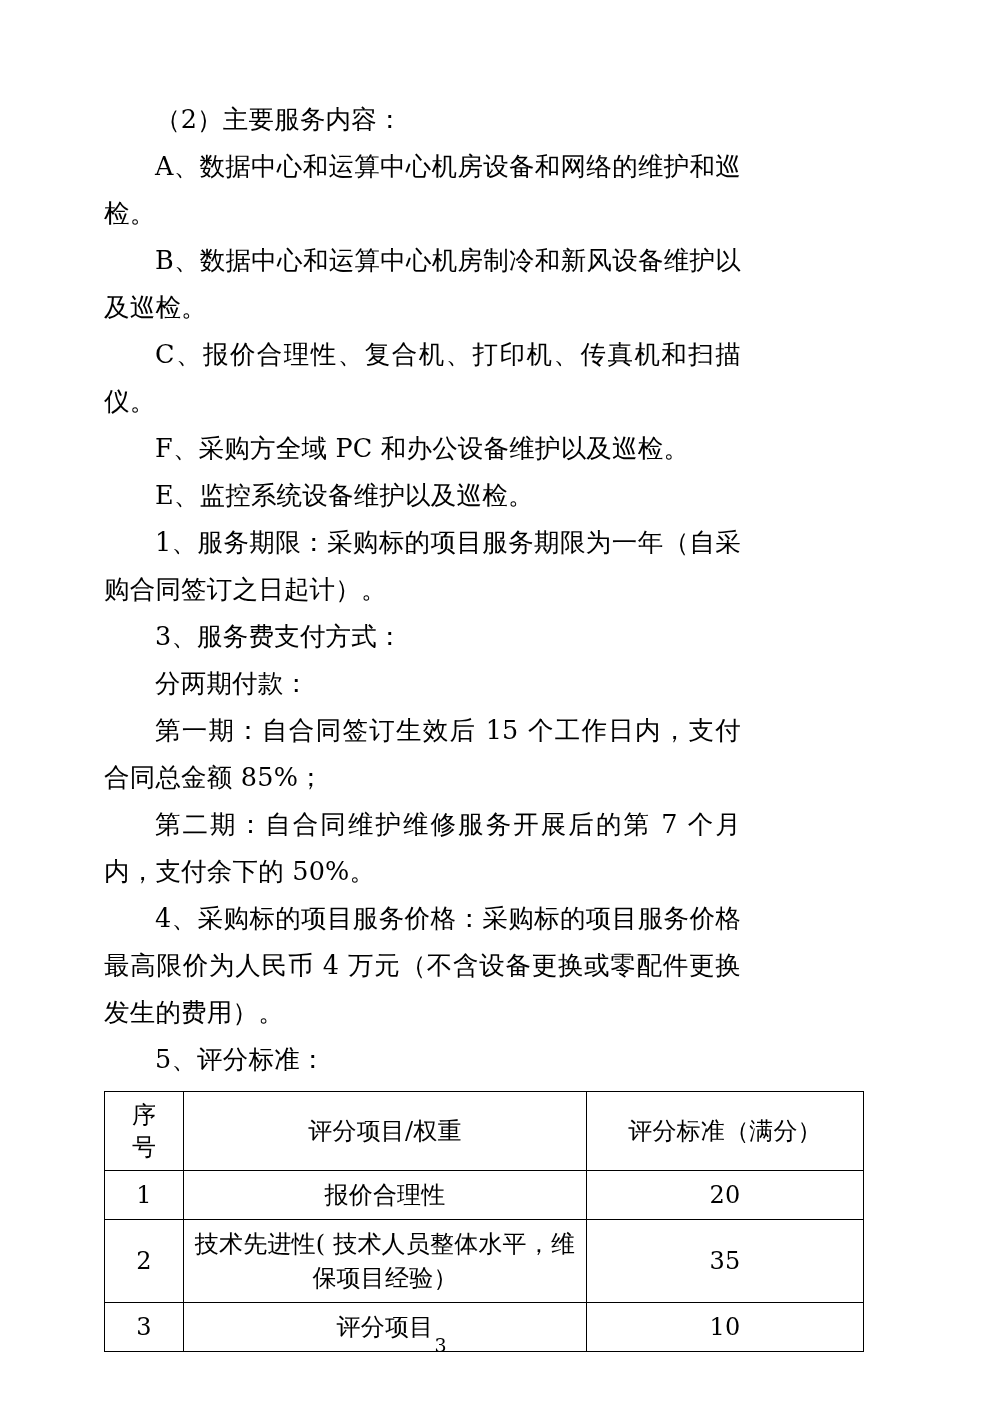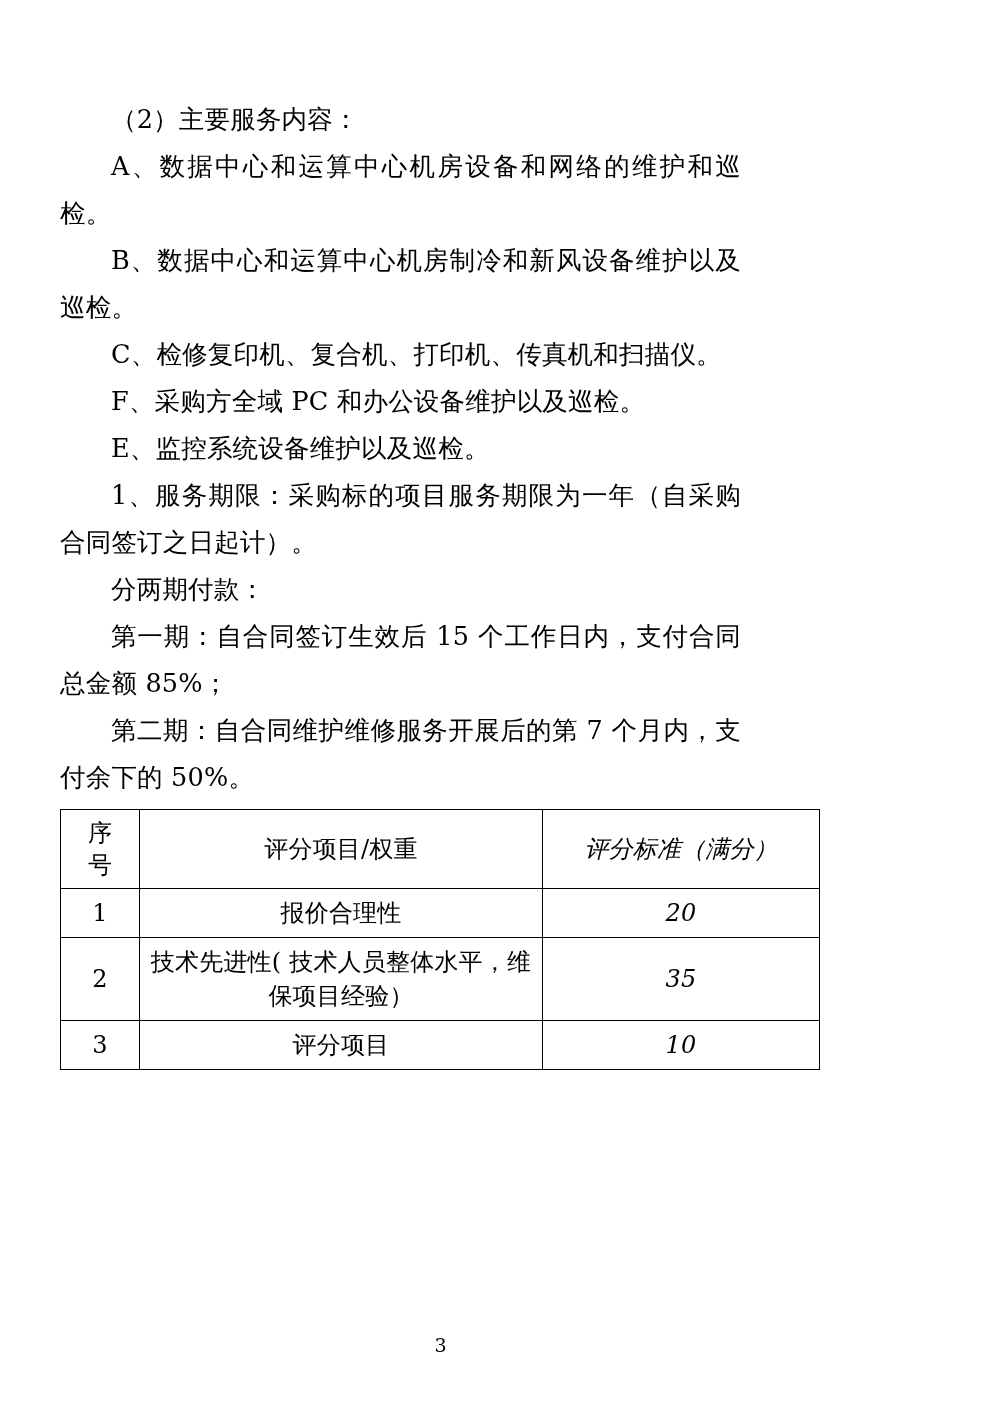--- a/index.html
+++ b/index.html
@@ -13,21 +13,21 @@
     position: relative;
     font-family: "DejaVu Serif", "Liberation Serif", serif;
     color: #000000;
   }
   .page {
     position: absolute;
     top: 0; left: 0;
     width: 881px;
     height: 1414px;
     box-sizing: border-box;
-    padding: 96px 140px 60px 60px;
+    padding: 96px 140px 60px 104px;
   }
   .body-text {
     font-size: 25.5px;
     line-height: 47px;
     text-align: justify;
     letter-spacing: 0.2px;
   }
   p.para {
     margin: 0;
     text-indent: 2em;
@@ -48,21 +48,20 @@
     font-family: "DejaVu Serif", "Liberation Serif", serif;
   }
   table.score-table td.col-no {
     width: 66px;
   }
   table.score-table td.col-item {
     width: 390px;
   }
   table.score-table td.col-std {
     width: 264px;
-    font-style: italic;
   }
   td.head-no span {
     display: block;
     line-height: 32px;
   }
   .page-number {
     position: absolute;
     left: 0;
     right: 0;
     bottom: 58px;
@@ -73,27 +72,30 @@
 </style>
 </head>
 <body>
 
 <div class="page">
   <div class="body-text">
 
     <p class="para">（2）主要服务内容：</p>
     <p class="para">A、数据中心和运算中心机房设备和网络的维护和巡检。</p>
     <p class="para">B、数据中心和运算中心机房制冷和新风设备维护以及巡检。</p>
-    <p class="para">C、检修复印机、复合机、打印机、传真机和扫描仪。</p>
+    <p class="para">C、报价合理性、复合机、打印机、传真机和扫描仪。</p>
     <p class="para">F、采购方全域 PC 和办公设备维护以及巡检。</p>
     <p class="para">E、监控系统设备维护以及巡检。</p>
     <p class="para">1、服务期限：采购标的项目服务期限为一年（自采购合同签订之日起计）。</p>
+    <p class="para">3、服务费支付方式：</p>
     <p class="para">分两期付款：</p>
     <p class="para">第一期：自合同签订生效后 15 个工作日内，支付合同总金额 85%；</p>
     <p class="para">第二期：自合同维护维修服务开展后的第 7 个月内，支付余下的 50%。</p>
+    <p class="para">4、采购标的项目服务价格：采购标的项目服务价格最高限价为人民币 4 万元（不含设备更换或零配件更换发生的费用）。</p>
+    <p class="para">5、评分标准：</p>
 
     <table class="score-table">
       <tbody>
         <tr>
           <td class="col-no head-no">
             <span>序</span>
             <span>号</span>
           </td>
           <td class="col-item">评分项目/权重</td>
           <td class="col-std">评分标准（满分）</td>

